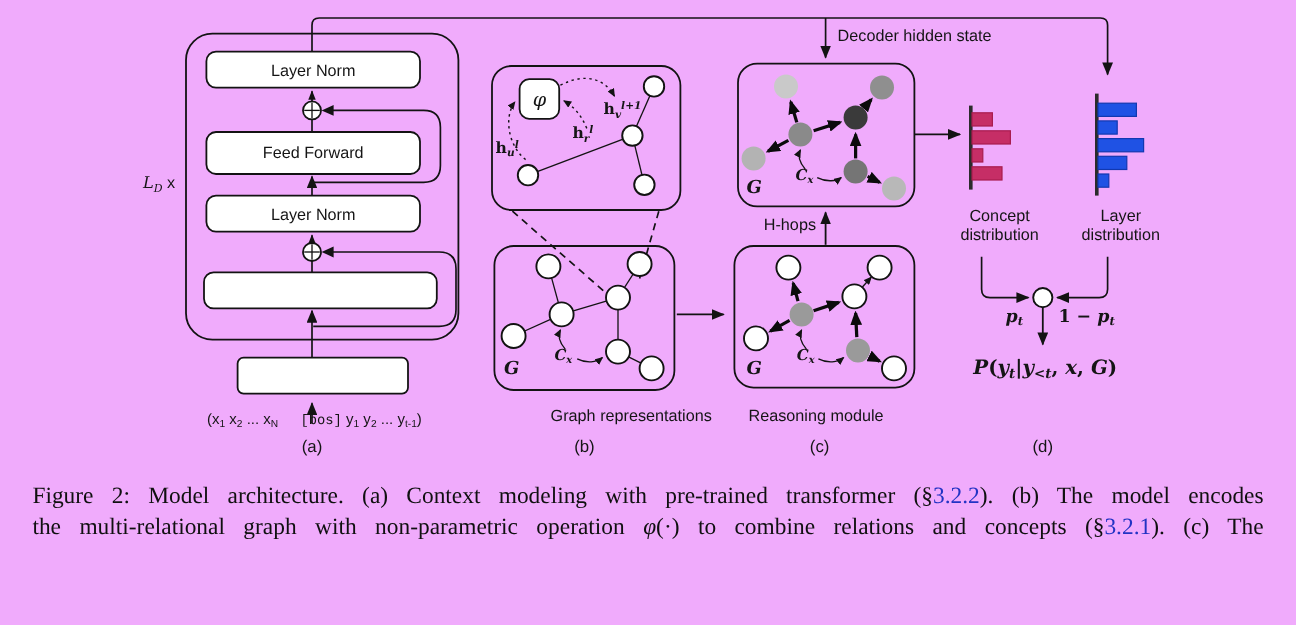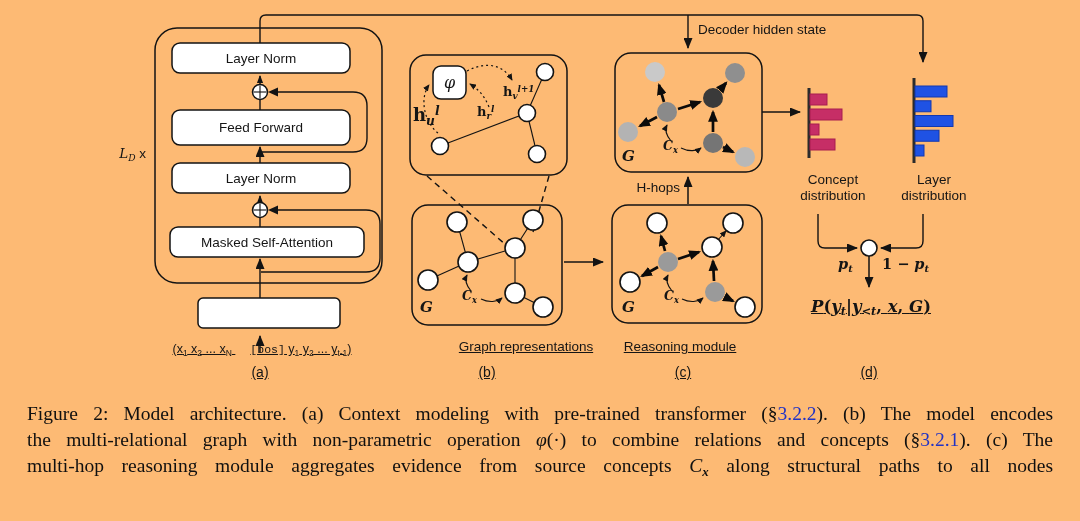--- a/index.html
+++ b/index.html
@@ -1,20 +1,20 @@
 <!DOCTYPE html>
 <html><head>
 <meta charset="utf-8">
 <style>
   html,body{margin:0;padding:0;background:#ffffff;}
-  .page{position:relative;width:1080px;height:521px;background:#fdba74;overflow:hidden;
+  .page{position:relative;width:1080px;height:521px;background:#f0abfc;overflow:hidden;
         font-family:"Liberation Sans",sans-serif;color:#111;}
   svg{position:absolute;left:0;top:0;}
   .lbl{position:absolute;white-space:nowrap;color:#151515;}
-  .cx{transform:translateX(-50%);text-align:left;text-decoration:underline;}
+  .cx{transform:translateX(-50%);text-align:left;}
   .boxlbl{display:flex;align-items:center;justify-content:center;font-size:13.5px;}
   .mit{font-family:"DejaVu Serif","Liberation Serif",serif;font-style:italic;}
   .mbd{font-family:"DejaVu Serif","Liberation Serif",serif;font-weight:bold;}
   .mbi{font-family:"DejaVu Serif","Liberation Serif",serif;font-weight:bold;font-style:italic;}
   
   .k-n{}
   .k-sub{font-size:.68em;vertical-align:-.3em;}
   .k-subit{font-size:.68em;vertical-align:-.3em;font-style:italic;}
   .k-subbd{font-size:.66em;vertical-align:-.32em;font-style:italic;font-weight:bold;}
   .k-supit{font-size:.68em;vertical-align:.5em;font-style:italic;}
@@ -209,26 +209,25 @@
       <line class="st" x1="869" y1="256" x2="869" y2="287" marker-end="url(#arL)"></line>
     </g>
   </svg>
 
   <div class="lbl" style="left:698px;top:22px;font-size:13.5px;">Decoder hidden state</div>
 
   <div class="lbl" style="left:88px;top:145px;width:58px;text-align:right;font-size:13.5px;"><span class="k-msit">L</span><span class="k-mssub">D</span><span class="k-n"> x</span></div>
   <div class="lbl boxlbl" style="left:172px;top:43px;width:178px;height:30px;">Layer Norm</div>
   <div class="lbl boxlbl" style="left:172px;top:110px;width:178px;height:35px;">Feed Forward</div>
   <div class="lbl boxlbl" style="left:172px;top:163px;width:178px;height:30px;">Layer Norm</div>
-  <div class="lbl boxlbl" style="left:170px;top:227px;width:194px;height:30px;">Masked Self-Attention</div>
   <div class="lbl cx" style="left:262px;top:342px;font-size:12.5px;"><span class="k-n">(x</span><span class="k-sub">1</span><span class="k-n"> x</span><span class="k-sub">2</span><span class="k-n"> ...  x</span><span class="k-sub">N</span><span class="k-n"> </span><span class="k-mono">[bos]</span><span class="k-n"> y</span><span class="k-sub">1</span><span class="k-n"> y</span><span class="k-sub">2</span><span class="k-n"> ...  y</span><span class="k-sub">t-1</span><span class="k-n">)</span></div>
   <div class="lbl cx" style="left:260px;top:364px;font-size:14px;">(a)</div>
 
   <div class="lbl boxlbl mit" style="left:433px;top:66px;width:33px;height:33px;font-size:16px;">φ</div>
-  <div class="lbl mbd" style="left:413px;top:104px;font-size:18px;"><span class="k-n">h</span><span class="k-subit">u</span><span class="k-supit">l</span></div>
+  <div class="lbl mbd" style="left:413px;top:116px;font-size:13px;"><span class="k-n">h</span><span class="k-subit">u</span><span class="k-supit">l</span></div>
   <div class="lbl mbd" style="left:477px;top:104px;font-size:13px;"><span class="k-n">h</span><span class="k-subit">r</span><span class="k-supit">l</span></div>
   <div class="lbl mbd" style="left:503px;top:84px;font-size:13px;"><span class="k-n">h</span><span class="k-subit">v</span><span class="k-supit">l+1</span></div>
   <div class="lbl mbi" style="left:420px;top:298px;font-size:15px;">G</div>
   <div class="lbl mbd" style="left:462px;top:288px;font-size:12.5px;"><span class="k-it">C</span><span class="k-subbd">x</span></div>
   <div class="lbl cx" style="left:488px;top:339px;font-size:13.5px;margin-left:38px;">Graph representations</div>
   <div class="lbl cx" style="left:487px;top:364px;font-size:14px;">(b)</div>
 
   <div class="lbl" style="left:620px;top:180px;width:60px;text-align:right;font-size:13.5px;">H-hops</div>
   <div class="lbl mbi" style="left:622px;top:147px;font-size:15px;">G</div>
   <div class="lbl mbd" style="left:663px;top:138px;font-size:12.5px;"><span class="k-it">C</span><span class="k-subbd">x</span></div>
@@ -246,15 +245,14 @@
     <div>distribution</div>
   </div>
   <div class="lbl mbd" style="left:838px;top:255px;font-size:14.5px;"><span class="k-it">p</span><span class="k-subit">t</span></div>
   <div class="lbl mbd" style="left:882px;top:255px;font-size:14.5px;text-align:right;"><span class="k-n">1 − </span><span class="k-it">p</span><span class="k-subit">t</span></div>
   <div class="lbl cx mbd" style="left:871px;top:297px;font-size:16.5px;"><span class="k-it">P</span><span class="k-n">(</span><span class="k-it">y</span><span class="k-subit">t</span><span class="k-n">|</span><span class="k-it">y</span><span class="k-subit">&lt;t</span><span class="k-n">, </span><span class="k-itbd">x</span><span class="k-n">, </span><span class="k-it">G</span><span class="k-n">)</span></div>
   <div class="lbl cx" style="left:869px;top:364px;font-size:14px;">(d)</div>
 
   <div class="caption">
     <div class="cap-line"><span class="k-n">Figure 2: Model architecture.  (a) Context modeling with pre-trained transformer (§</span><span class="k-blue">3.2.2</span><span class="k-n">).  (b) The model encodes</span></div>
     <div class="cap-line"><span class="k-n">the multi-relational graph with non-parametric operation </span><span class="k-it">φ</span><span class="k-n">(·) to combine relations and concepts (§</span><span class="k-blue">3.2.1</span><span class="k-n">).  (c) The</span></div>
-    <div class="cap-line"><span class="k-n">multi-hop reasoning module aggregates evidence from source concepts </span><span class="k-it">C</span><span class="k-subbd">x</span><span class="k-n"> along structural paths to all nodes</span></div>
   </div>
 </div>
 
 </body></html>

